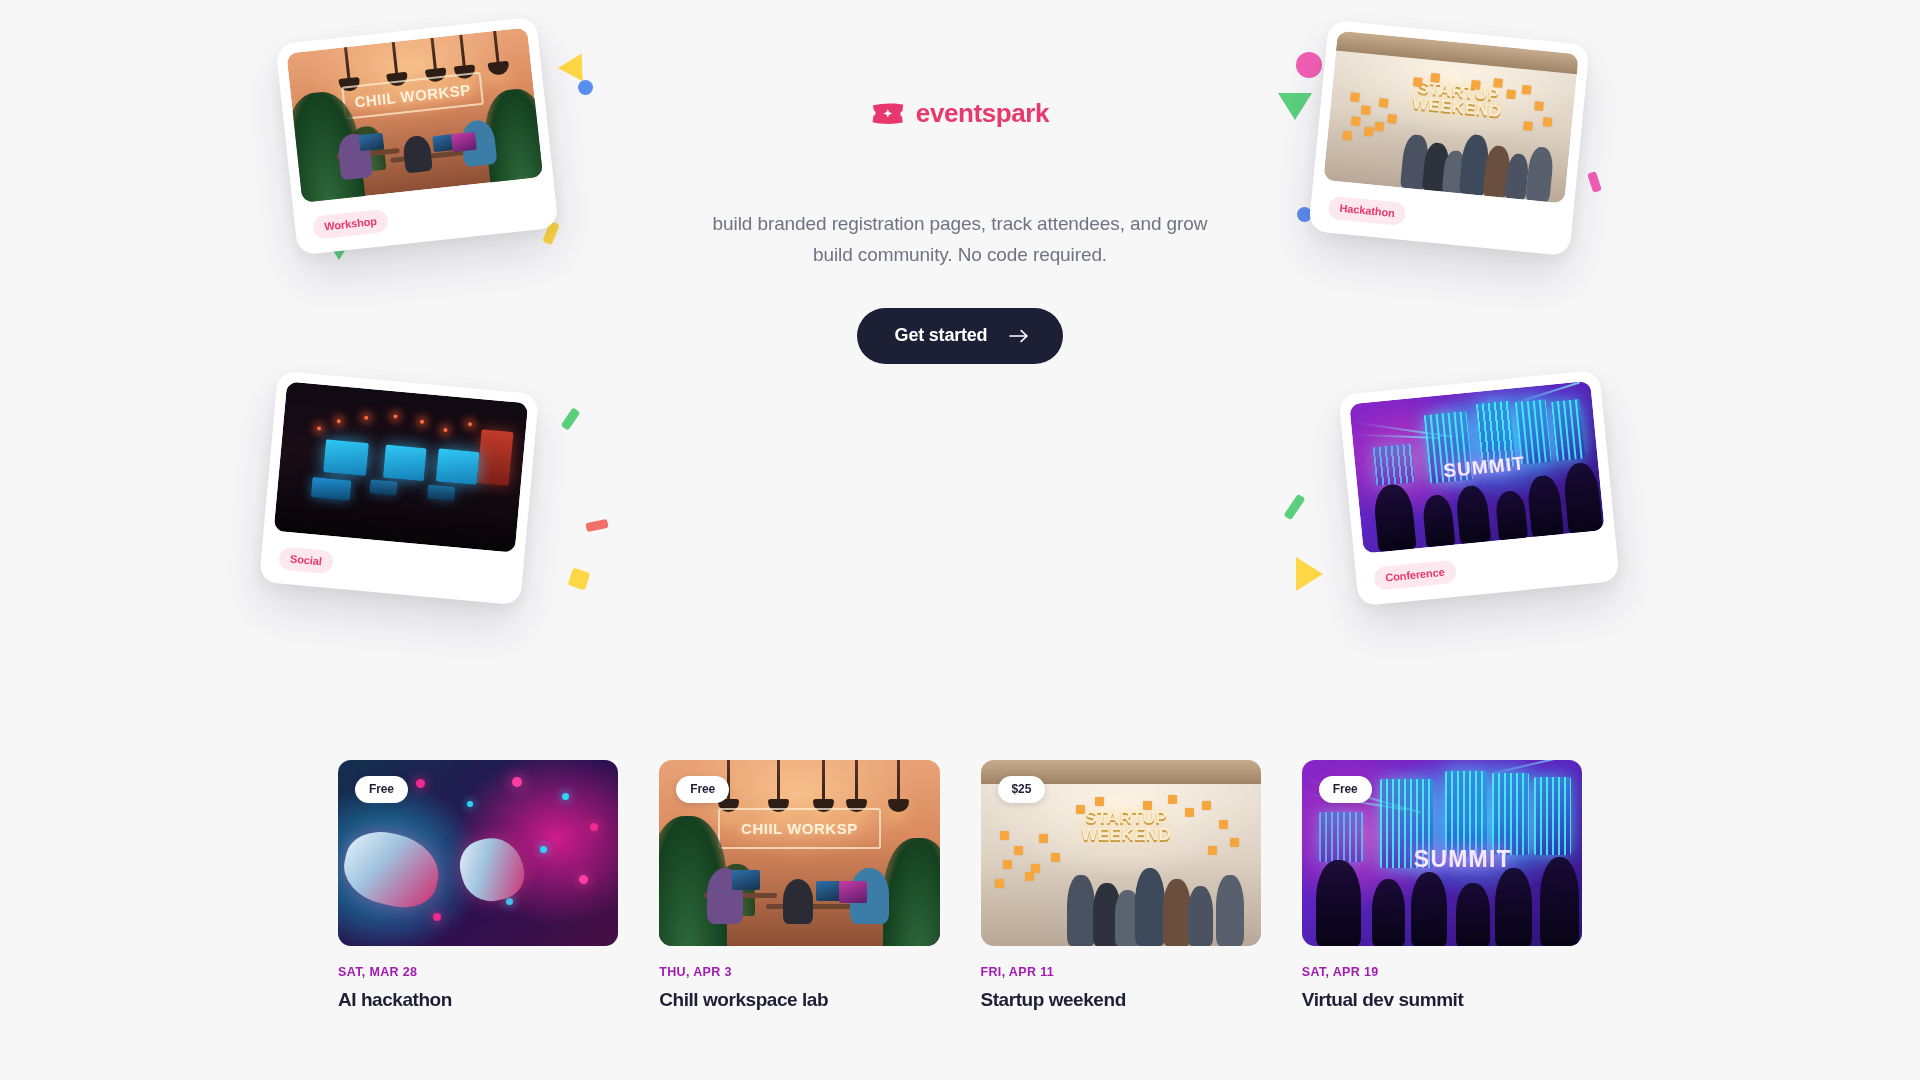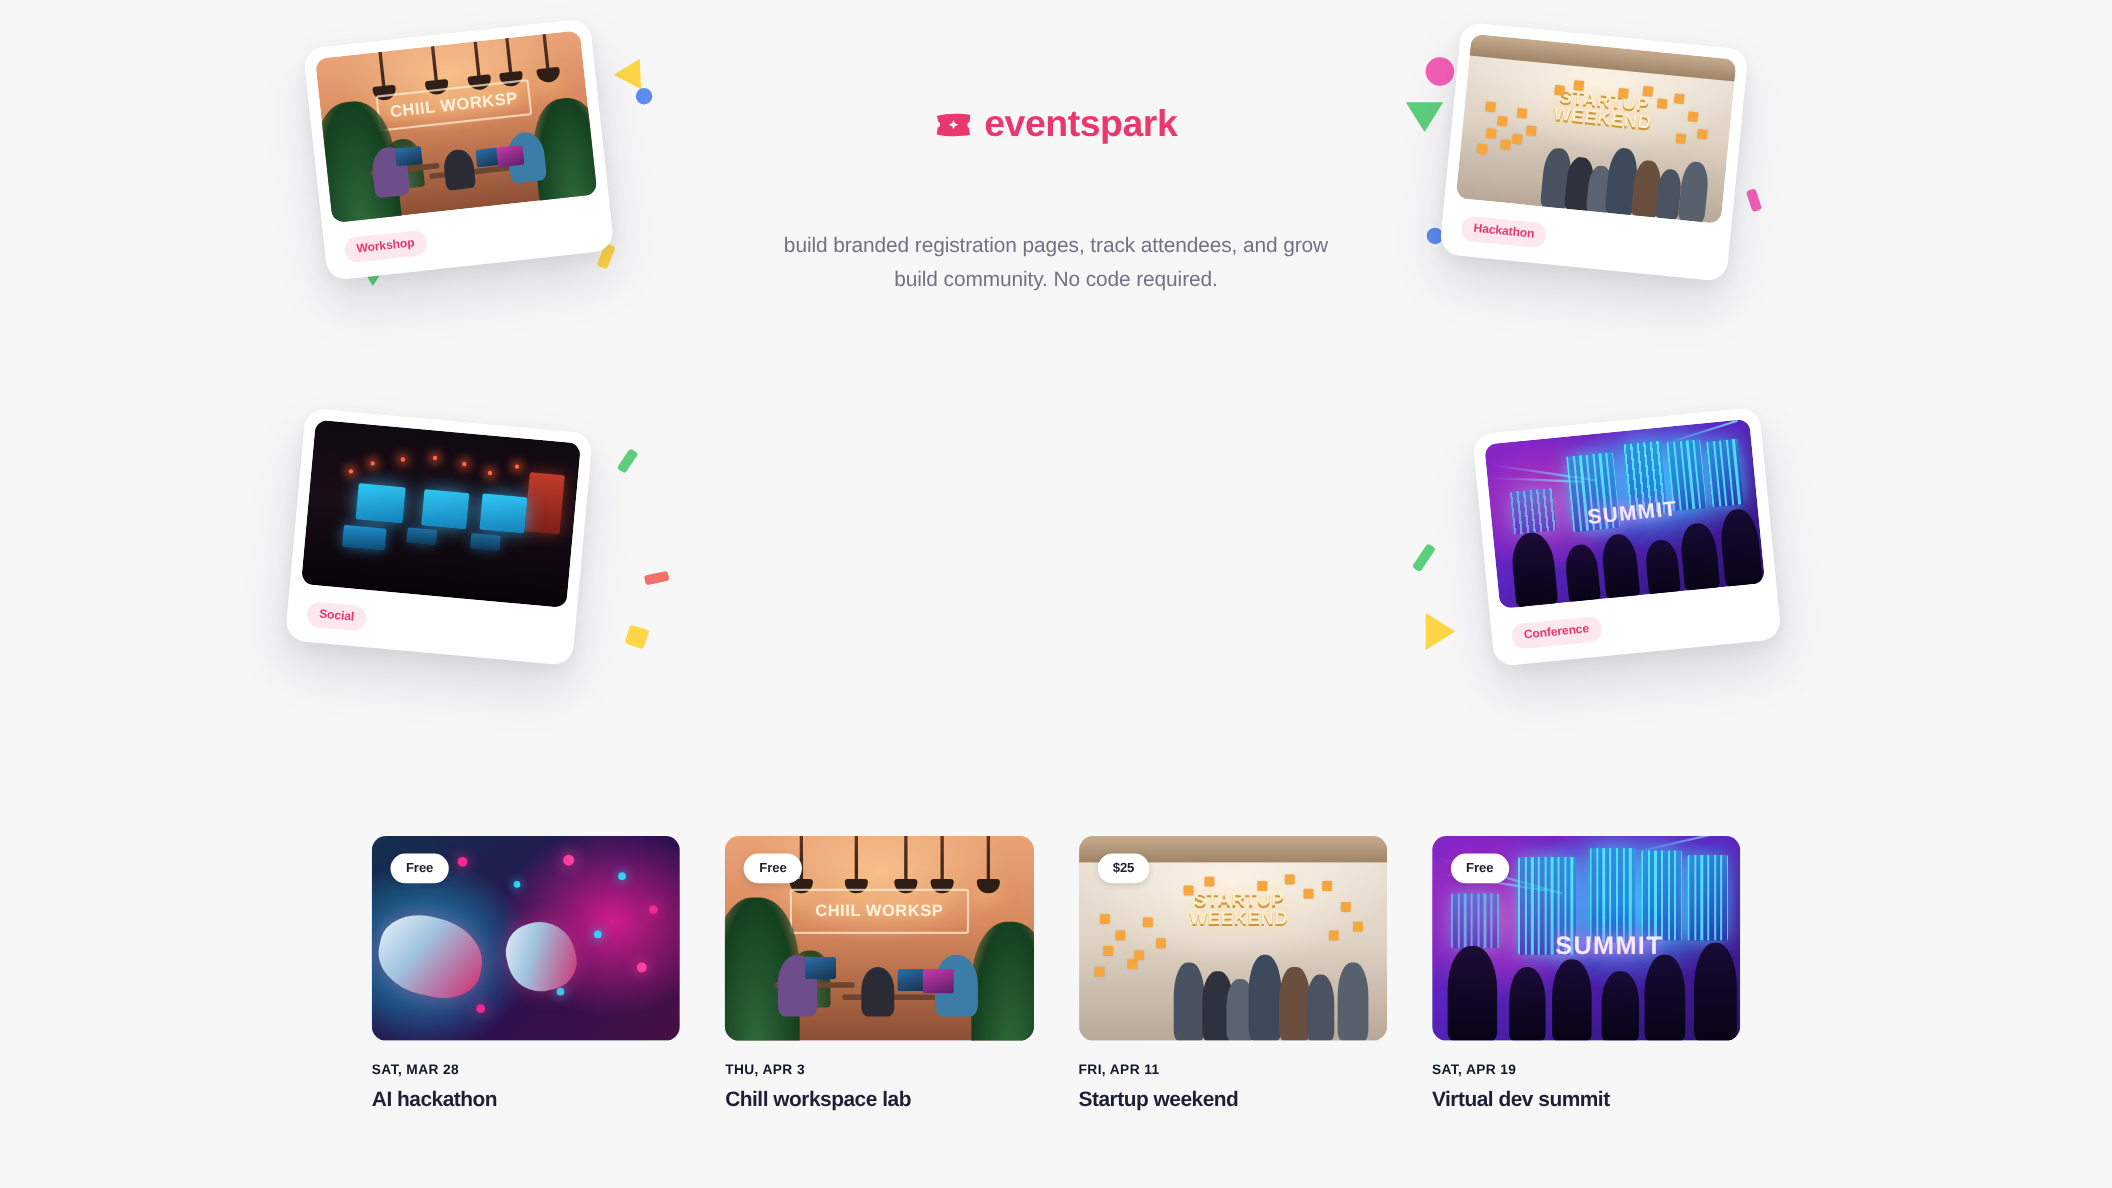--- a/index.html
+++ b/index.html
@@ -47,21 +47,21 @@
     gap: 11px;
     height: 34px;
     margin-bottom: 32px;
   }
   .brand-mark {
     display: block;
     width: 34px;
     height: 23px;
   }
   .brand-name {
-    font-size: 34px;
+    font-size: 26px;
     font-weight: bold;
     letter-spacing: -0.4px;
     color: #e8386d;
   }
 
   
   .headline {
     font-size: 56px;
     line-height: 1.0;
     font-weight: bold;
@@ -342,21 +342,21 @@
     border-radius: 999px;
     padding: 6px 14px 7px 14px;
     z-index: 4;
     box-shadow: 0 2px 6px rgba(29,32,53,0.16);
   }
   .event-date {
     margin-top: 19px;
     font-size: 12.5px;
     font-weight: bold;
     letter-spacing: 0.35px;
-    color: #0f172a;
+    color: #a21caf;
   }
   .event-name {
     margin-top: 9px;
     font-size: 19px;
     font-weight: bold;
     letter-spacing: -0.45px;
     color: #1d2035;
     line-height: 1.3;
   }
 </style>
@@ -509,20 +509,28 @@
         <span class="brand-name">eventspark</span>
       </div>
 
 
       <p class="subtitle">
         <br>
         <span>build branded registration pages, track attendees, and grow</span><br>
         <span>build community. No code required.</span>
       </p>
 
+      <div class="cta-wrap">
+        <button class="cta">
+          <span>Get started</span>
+          <svg class="cta-arrow" viewBox="0 0 20 14">
+            <path d="M1 7 H17.5 M12.2 1.6 L18 7 L12.2 12.4" fill="none" stroke="#ffffff" stroke-width="1.7" stroke-linecap="round" stroke-linejoin="round"></path>
+          </svg>
+        </button>
+      </div>
 
     </div>
   </section>
 
   <section class="popular">
 
     <div class="event-grid">
 
       <article class="event-card">
         <div class="event-thumb">

